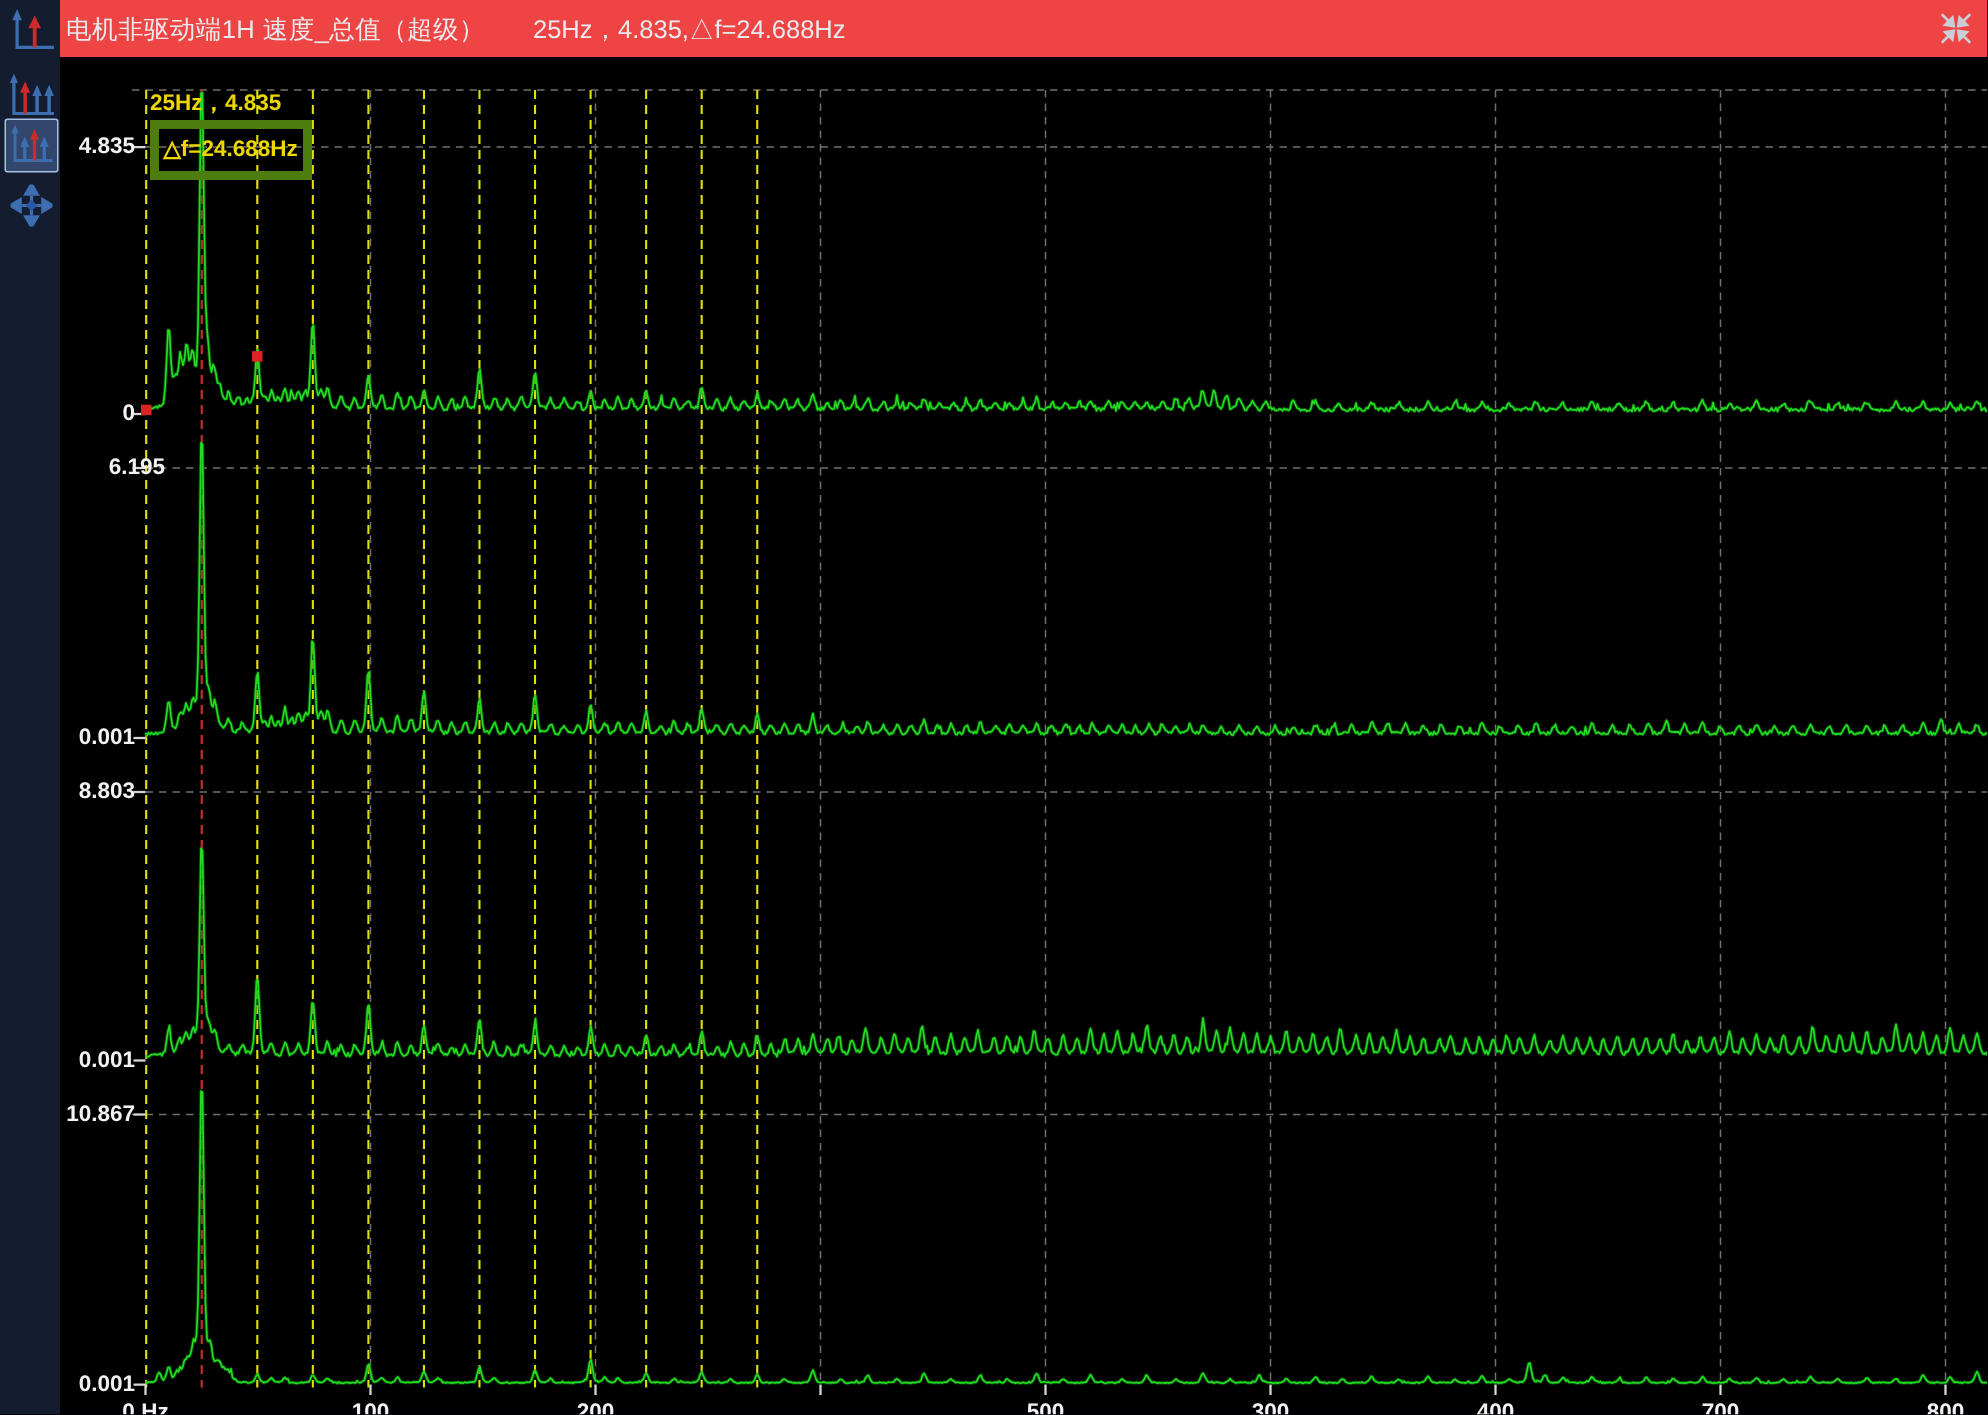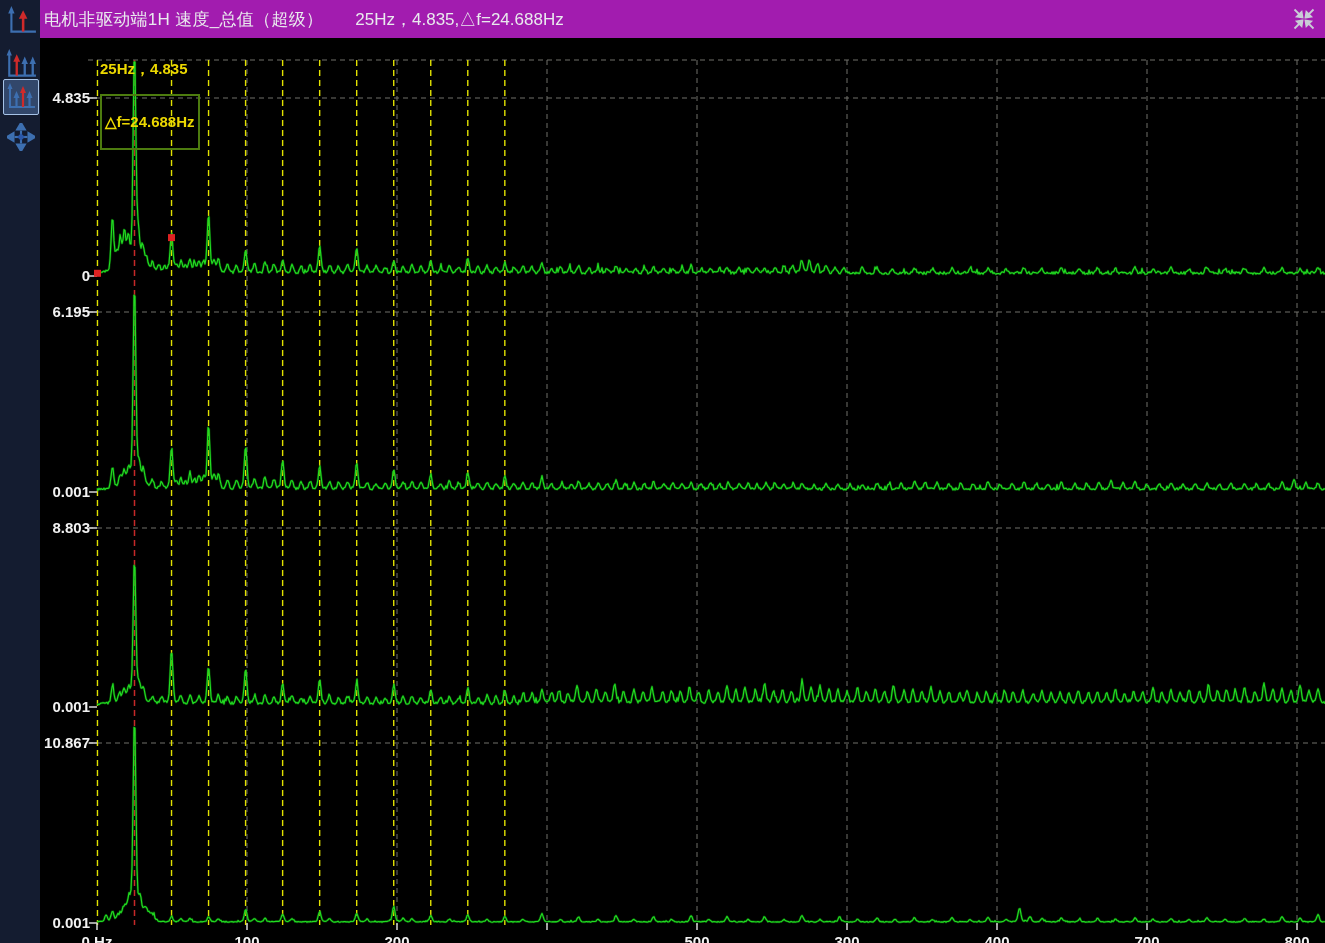--- a/index.html
+++ b/index.html
@@ -4,36 +4,36 @@
 <style>
   html,body{margin:0;padding:0;background:#05070c;}
   .app{position:relative;width:1325px;height:943px;background:#000;overflow:hidden;
        font-family:"Liberation Sans",sans-serif;-webkit-font-smoothing:antialiased;}
   
   .sidebar{position:absolute;left:0;top:0;width:40px;height:943px;background:#141c30;z-index:3;}
   .tool{position:absolute;left:3px;width:34px;height:34px;display:flex;align-items:center;justify-content:center;
         border:1px solid transparent;border-radius:2px;cursor:pointer;}
   .tool.selected{background:#32476b;border:1px solid #a6c2e6;}
   
-  .titlebar{position:absolute;left:40px;top:0;width:1285px;height:38px;background:#a21caf;z-index:2;
+  .titlebar{position:absolute;left:40px;top:0;width:1285px;height:38px;background:#ef4444;z-index:2;
             display:flex;align-items:center;color:#e9eaee;font-size:17px;}
   .titlebar .maintitle{margin-left:4px;letter-spacing:.3px;}
   .titlebar .readout{margin-left:32px;}
   .collapse-btn{position:absolute;right:8px;top:6px;width:26px;height:26px;cursor:pointer;
                 display:flex;align-items:center;justify-content:center;}
   
   .chart{position:absolute;left:40px;top:53px;width:1285px;height:897px;background:#000;z-index:1;}
   .chart svg{position:absolute;left:0;top:0;}
   .ylab{position:absolute;width:50px;text-align:right;color:#f2f2f2;font-size:15px;font-weight:bold;
         left:0;height:18px;line-height:18px;z-index:2;}
   .xlab{position:absolute;width:70px;text-align:center;color:#f2f2f2;font-size:15px;font-weight:bold;
         top:880px;height:17px;line-height:17px;z-index:2;}
   .anno{position:absolute;left:60px;top:6px;z-index:4;color:#ecd800;font-size:15px;font-weight:bold;
         line-height:20px;white-space:nowrap;cursor:move;}
-  .anno .l2{display:inline-block;border:2px solid #4d7c0f;padding:16px 3px;margin-top:15px;}
+  .anno .l2{display:inline-block;border:6px solid #4d7c0f;padding:4px 3px;margin-top:1px;}
   .bottomstrip{position:absolute;left:40px;top:935px;width:1285px;height:8px;background:#141c30;}
 </style>
 </head>
 <body>
 
 <div class="app">
 
   <div class="sidebar">
     <div class="tool" style="top:4px;">
       <svg width="32" height="32" viewBox="0 0 30 30">
@@ -158,21 +158,21 @@
         <polyline points="57,651.3 58,651.3 59,651.6 60,650.7 61,650.1 62,650.0 63,649.7 64,649.9 65,650.3 66,649.7 67,649.4 68,650.8 69,648.5 70,647.9 71,640.7 72,634.4 73,630.7 74,640.8 75,645.8 76,648.2 77,646.8 78,643.2 79,640.5 80,638.6 81,642.6 82,640.9 83,637.5 84,635.0 85,637.1 86,639.7 87,638.5 88,634.0 89,631.7 90,635.2 91,632.7 92,616.8 93,569.0 94,512.5 95,514.4 96,567.5 97,613.0 98,624.4 99,627.2 100,630.1 101,634.9 102,635.1 103,633.5 104,635.4 105,640.9 106,645.8 107,647.6 108,648.4 109,648.2 110,646.5 111,646.3 112,644.3 113,643.4 114,646.5 115,648.2 116,648.8 117,650.5 118,648.5 119,649.4 120,646.2 121,644.8 122,643.5 123,645.2 124,648.8 125,647.8 126,648.1 127,649.4 128,646.6 129,640.9 130,622.3 131,600.8 132,600.7 133,620.0 134,638.6 135,647.1 136,649.1 137,648.1 138,648.0 139,646.0 140,643.0 141,642.7 142,644.9 143,648.4 144,650.3 145,649.8 146,651.0 147,650.6 148,647.7 149,645.0 150,641.9 151,643.3 152,647.1 153,650.5 154,649.5 155,649.4 156,648.6 157,647.2 158,645.3 159,642.4 160,644.7 161,647.8 162,649.4 163,650.2 164,648.7 165,649.0 166,642.9 167,630.9 168,615.7 169,616.2 170,628.3 171,643.6 172,648.6 173,648.3 174,649.0 175,648.6 176,648.7 177,645.1 178,641.1 179,643.0 180,647.1 181,649.4 182,649.8 183,647.0 184,651.0 185,645.8 186,647.7 187,643.4 188,644.8 189,647.6 190,649.9 191,651.2 192,648.9 193,651.3 194,650.2 195,647.5 196,643.5 197,644.4 198,646.4 199,647.6 200,649.5 201,649.9 202,648.8 203,643.8 204,634.0 205,619.0 206,617.3 207,630.9 208,642.9 209,648.8 210,650.2 211,648.0 212,649.0 213,646.8 214,644.4 215,640.8 216,646.0 217,648.6 218,651.2 219,650.0 220,650.3 221,649.9 222,650.9 223,649.0 224,643.3 225,641.7 226,644.4 227,648.0 228,649.9 229,650.9 230,650.7 231,650.1 232,648.9 233,645.1 234,643.9 235,645.6 236,649.0 237,648.7 238,650.8 239,649.4 240,648.5 241,640.5 242,632.6 243,631.3 244,639.9 245,645.7 246,648.6 247,648.7 248,649.3 249,645.1 250,647.0 251,643.7 252,642.9 253,644.2 254,647.9 255,648.8 256,650.1 257,649.5 258,650.4 259,649.1 260,646.4 261,645.6 262,645.9 263,649.0 264,646.3 265,649.4 266,650.8 267,649.9 268,648.7 269,645.5 270,643.2 271,645.3 272,648.1 273,649.6 274,648.9 275,649.6 276,649.4 277,646.5 278,638.8 279,628.9 280,627.3 281,635.7 282,646.1 283,647.6 284,649.8 285,651.0 286,649.8 287,647.8 288,645.7 289,641.2 290,643.0 291,647.6 292,649.7 293,650.6 294,650.4 295,651.2 296,650.2 297,648.5 298,644.6 299,645.5 300,646.8 301,650.4 302,649.8 303,650.9 304,649.5 305,650.0 306,645.6 307,643.6 308,644.6 309,643.5 310,648.4 311,647.3 312,649.3 313,648.5 314,647.2 315,641.7 316,632.6 317,626.1 318,636.9 319,644.9 320,648.9 321,649.4 322,649.5 323,650.9 324,649.8 325,648.7 326,646.2 327,644.1 328,645.2 329,647.4 330,650.9 331,650.2 332,650.5 333,651.2 334,648.9 335,646.9 336,644.1 337,645.9 338,648.9 339,649.8 340,651.0 341,648.0 342,650.4 343,649.6 344,646.6 345,645.3 346,646.5 347,647.3 348,650.4 349,650.4 350,650.2 351,648.3 352,643.3 353,635.3 354,631.3 355,638.0 356,644.7 357,648.8 358,648.7 359,650.9 360,649.7 361,648.9 362,644.9 363,643.0 364,645.2 365,648.0 366,650.7 367,651.1 368,651.0 369,650.5 370,647.6 371,644.2 372,643.7 373,644.6 374,648.4 375,649.0 376,650.0 377,651.1 378,649.4 379,647.6 380,645.1 381,645.1 382,646.5 383,649.1 384,649.5 385,650.5 386,648.5 387,649.4 388,648.8 389,645.0 390,638.7 391,637.3 392,640.7 393,647.3 394,650.5 395,650.4 396,649.2 397,650.5 398,649.0 399,646.8 400,645.3 401,644.4 402,646.2 403,650.2 404,650.5 405,649.9 406,647.5 407,649.3 408,646.7 409,643.2 410,644.5 411,647.7 412,648.6 413,651.3 414,650.2 415,650.0 416,648.6 417,647.6 418,645.7 419,645.8 420,642.9 421,648.8 422,649.5 423,650.2 424,649.7 425,649.5 426,644.0 427,637.6 428,634.6 429,638.9 430,647.2 431,648.8 432,650.6 433,649.9 434,649.2 435,650.1 436,649.4 437,646.9 438,645.0 439,645.1 440,648.1 441,650.6 442,649.2 443,651.5 444,649.1 445,648.5 446,645.2 447,641.3 448,643.7 449,646.8 450,648.9 451,650.9 452,651.4 453,649.7 454,649.3 455,644.2 456,642.6 457,645.3 458,647.3 459,650.8 460,651.1 461,649.9 462,649.8 463,646.5 464,637.7 465,638.1 466,641.1 467,646.9 468,649.6 469,650.0 470,651.0 471,649.5 472,649.1 473,644.5 474,642.7 475,645.9 476,649.2 477,649.5 478,651.4 479,647.1 480,648.9 481,647.6 482,643.8 483,640.0 484,639.9 485,646.4 486,648.6 487,648.2 488,648.1 489,647.7 490,645.6 491,643.4 492,639.4 493,641.5 494,646.8 495,649.5 496,644.8 497,649.9 498,648.7 499,647.6 500,645.7 501,639.4 502,636.3 503,639.9 504,645.0 505,647.4 506,648.4 507,648.9 508,648.1 509,647.4 510,643.6 511,640.6 512,639.7 513,641.7 514,647.9 515,648.6 516,647.2 517,645.6 518,639.1 519,638.4 520,638.3 521,646.5 522,648.5 523,648.2 524,649.9 525,649.5 526,646.7 527,641.4 528,640.7 529,642.3 530,645.7 531,648.1 532,647.0 533,648.6 534,647.6 535,643.0 536,636.6 537,632.5 538,635.9 539,643.5 540,646.6 541,648.2 542,648.9 543,648.9 544,648.3 545,646.3 546,644.7 547,638.7 548,639.9 549,643.2 550,646.8 551,649.0 552,649.2 553,649.0 554,646.3 555,640.7 556,636.5 557,637.2 558,643.0 559,646.3 560,647.0 561,648.6 562,648.3 563,646.2 564,642.8 565,639.3 566,639.9 567,642.8 568,647.6 569,647.8 570,648.4 571,647.4 572,646.3 573,639.6 574,633.0 575,631.2 576,638.1 577,645.5 578,644.1 579,649.8 580,647.5 581,648.2 582,643.3 583,638.7 584,638.8 585,643.5 586,646.2 587,649.3 588,649.2 589,648.4 590,649.9 591,649.2 592,643.8 593,639.7 594,636.0 595,640.6 596,645.8 597,647.3 598,649.9 599,647.4 600,648.2 601,646.5 602,641.3 603,639.0 604,640.2 605,644.8 606,647.1 607,648.1 608,647.1 609,647.0 610,644.3 611,637.1 612,633.6 613,639.3 614,644.3 615,648.4 616,648.5 617,648.4 618,647.8 619,647.9 620,646.9 621,644.6 622,639.5 623,638.9 624,641.7 625,647.4 626,649.3 627,649.2 628,647.5 629,647.6 630,642.3 631,637.9 632,639.3 633,641.1 634,646.7 635,647.6 636,648.8 637,644.6 638,648.1 639,643.1 640,638.2 641,639.5 642,643.2 643,647.9 644,649.3 645,649.2 646,647.4 647,646.6 648,641.4 649,634.4 650,634.8 651,642.2 652,646.2 653,647.4 654,648.1 655,647.9 656,646.8 657,642.2 658,640.1 659,639.7 660,641.9 661,647.9 662,649.1 663,649.6 664,650.3 665,649.9 666,647.2 667,645.2 668,638.6 669,636.9 670,641.5 671,646.5 672,648.2 673,649.6 674,647.9 675,647.6 676,645.9 677,641.6 678,639.4 679,641.0 680,645.8 681,649.1 682,648.0 683,649.2 684,647.3 685,643.4 686,636.4 687,632.7 688,636.7 689,644.2 690,646.5 691,646.7 692,649.4 693,648.7 694,645.0 695,639.0 696,636.1 697,640.4 698,646.5 699,648.1 700,647.8 701,648.6 702,646.2 703,644.0 704,637.2 705,634.2 706,638.9 707,643.8 708,647.3 709,649.4 710,647.7 711,648.6 712,648.5 713,645.9 714,643.8 715,636.1 716,638.3 717,642.9 718,647.3 719,647.9 720,645.7 721,648.6 722,642.8 723,639.7 724,632.4 725,630.7 726,638.4 727,645.3 728,646.5 729,647.5 730,649.1 731,646.6 732,642.5 733,639.2 734,637.8 735,643.3 736,643.7 737,648.2 738,649.6 739,648.2 740,646.0 741,643.2 742,637.3 743,637.2 744,642.1 745,647.3 746,649.3 747,649.6 748,647.7 749,646.1 750,642.6 751,638.6 752,639.4 753,642.0 754,648.3 755,649.3 756,647.8 757,645.2 758,646.7 759,648.0 760,642.7 761,634.7 762,625.8 763,632.8 764,641.7 765,646.0 766,647.6 767,647.2 768,647.0 769,643.1 770,638.4 771,634.0 772,637.4 773,643.3 774,647.9 775,648.5 776,647.5 777,642.8 778,643.4 779,636.6 780,631.8 781,637.6 782,642.6 783,646.8 784,647.6 785,648.6 786,647.2 787,644.3 788,639.5 789,635.8 790,638.7 791,645.7 792,648.9 793,648.3 794,647.4 795,648.4 796,644.8 797,639.2 798,635.8 799,640.6 800,645.8 801,648.5 802,647.7 803,648.6 804,647.2 805,644.6 806,642.2 807,637.5 808,641.4 809,643.4 810,649.0 811,648.0 812,648.0 813,649.0 814,647.2 815,645.4 816,641.4 817,635.1 818,634.8 819,641.9 820,647.5 821,648.5 822,648.5 823,648.1 824,647.0 825,642.3 826,638.6 827,640.1 828,642.5 829,646.8 830,647.9 831,648.3 832,647.3 833,646.5 834,641.1 835,636.3 836,637.1 837,643.7 838,647.8 839,649.5 840,648.0 841,647.6 842,645.8 843,641.8 844,639.4 845,638.5 846,643.6 847,645.8 848,649.3 849,649.7 850,648.1 851,647.1 852,639.1 853,633.1 854,633.7 855,639.8 856,645.5 857,647.0 858,649.7 859,649.2 860,647.9 861,647.4 862,644.4 863,641.1 864,636.7 865,639.8 866,645.9 867,647.0 868,649.5 869,649.2 870,648.9 871,644.5 872,638.8 873,636.0 874,640.3 875,644.3 876,648.7 877,648.2 878,648.7 879,648.0 880,645.4 881,639.9 882,638.5 883,641.1 884,646.0 885,645.6 886,648.6 887,649.2 888,647.1 889,643.7 890,637.9 891,633.4 892,638.8 893,644.5 894,648.1 895,648.4 896,648.7 897,646.8 898,646.6 899,641.7 900,637.7 901,641.5 902,645.1 903,649.7 904,650.0 905,648.7 906,647.7 907,646.4 908,640.7 909,639.4 910,640.6 911,647.0 912,649.0 913,648.7 914,648.8 915,649.0 916,648.1 917,647.8 918,644.8 919,640.7 920,639.5 921,644.1 922,645.1 923,648.1 924,646.8 925,644.1 926,639.8 927,637.6 928,639.8 929,643.8 930,648.8 931,649.7 932,648.9 933,649.9 934,649.4 935,648.2 936,644.8 937,639.2 938,642.0 939,644.5 940,647.7 941,648.9 942,649.4 943,648.6 944,648.4 945,642.7 946,638.3 947,640.2 948,643.1 949,646.9 950,649.3 951,647.4 952,649.9 953,647.5 954,643.6 955,640.3 956,640.4 957,643.8 958,648.2 959,647.7 960,647.5 961,649.3 962,647.3 963,643.5 964,637.2 965,638.9 966,641.0 967,646.3 968,648.8 969,649.3 970,647.9 971,647.2 972,640.4 973,639.1 974,640.5 975,644.4 976,646.9 977,649.3 978,648.8 979,648.9 980,647.6 981,644.7 982,639.7 983,636.7 984,642.7 985,645.9 986,649.0 987,648.2 988,650.3 989,649.3 990,647.6 991,645.8 992,643.0 993,641.0 994,641.2 995,645.6 996,646.7 997,648.1 998,648.8 999,647.2 1000,645.6 1001,640.4 1002,637.3 1003,641.4 1004,645.9 1005,647.7 1006,649.3 1007,649.4 1008,647.4 1009,647.6 1010,642.6 1011,639.1 1012,641.5 1013,645.7 1014,646.8 1015,649.6 1016,649.3 1017,647.3 1018,645.2 1019,642.9 1020,638.6 1021,641.3 1022,645.6 1023,647.3 1024,647.7 1025,649.6 1026,649.9 1027,646.4 1028,641.2 1029,639.7 1030,642.8 1031,646.9 1032,647.9 1033,649.8 1034,650.0 1035,647.3 1036,645.4 1037,640.8 1038,638.3 1039,638.9 1040,643.8 1041,648.3 1042,650.1 1043,650.3 1044,647.9 1045,648.3 1046,646.7 1047,643.9 1048,640.1 1049,639.5 1050,644.9 1051,647.0 1052,650.2 1053,649.2 1054,648.4 1055,646.5 1056,642.7 1057,639.5 1058,639.4 1059,643.9 1060,648.3 1061,649.1 1062,649.0 1063,647.3 1064,646.8 1065,645.0 1066,640.6 1067,639.7 1068,643.5 1069,646.9 1070,647.6 1071,649.5 1072,647.5 1073,647.9 1074,641.2 1075,636.8 1076,636.8 1077,644.2 1078,646.2 1079,647.0 1080,648.8 1081,648.8 1082,648.3 1083,644.8 1084,641.0 1085,641.1 1086,644.8 1087,647.5 1088,648.9 1089,646.5 1090,648.6 1091,646.4 1092,644.9 1093,638.8 1094,638.6 1095,643.0 1096,646.4 1097,647.6 1098,648.3 1099,647.3 1100,646.8 1101,643.9 1102,640.2 1103,638.7 1104,642.3 1105,646.6 1106,649.4 1107,649.9 1108,648.2 1109,648.5 1110,646.6 1111,644.7 1112,638.4 1113,634.5 1114,638.0 1115,645.8 1116,648.4 1117,648.3 1118,647.9 1119,649.3 1120,645.7 1121,640.1 1122,639.2 1123,642.5 1124,645.7 1125,647.2 1126,648.5 1127,650.0 1128,648.0 1129,646.5 1130,639.2 1131,636.4 1132,640.5 1133,645.5 1134,647.0 1135,648.0 1136,648.2 1137,648.7 1138,645.3 1139,642.1 1140,639.1 1141,641.8 1142,644.2 1143,647.4 1144,645.7 1145,648.5 1146,648.4 1147,645.3 1148,639.3 1149,637.3 1150,638.5 1151,645.5 1152,648.5 1153,648.9 1154,650.0 1155,649.4 1156,648.1 1157,646.4 1158,643.0 1159,638.9 1160,638.4 1161,644.5 1162,645.4 1163,649.0 1164,649.1 1165,647.8 1166,645.1 1167,640.0 1168,631.7 1169,632.9 1170,641.0 1171,644.9 1172,647.3 1173,648.0 1174,647.4 1175,647.5 1176,643.7 1177,637.7 1178,638.4 1179,641.5 1180,646.4 1181,647.7 1182,647.6 1183,648.4 1184,648.2 1185,640.9 1186,637.2 1187,637.8 1188,641.0 1189,646.5 1190,647.9 1191,647.6 1192,647.0 1193,646.7 1194,642.2 1195,635.6 1196,639.2 1197,644.0 1198,647.8 1199,648.5 1200,647.9 1201,649.4 1202,646.2 1203,641.5 1204,635.4 1205,635.1 1206,642.0 1207,644.1 1208,649.2 1209,647.7 1210,649.2 1211,649.2 1212,648.5 1213,646.0 1214,639.7 1215,639.0 1216,641.3 1217,643.9 1218,648.0 1219,647.1 1220,647.5 1221,647.0 1222,643.9 1223,634.4 1224,629.9 1225,635.7 1226,641.6 1227,647.4 1228,647.7 1229,647.6 1230,646.5 1231,643.2 1232,638.8 1233,636.2 1234,638.7 1235,646.4 1236,646.9 1237,649.1 1238,647.6 1239,646.8 1240,644.8 1241,639.0 1242,635.1 1243,639.4 1244,645.2 1245,649.5 1246,649.9 1247,648.7 1248,647.6 1249,643.7 1250,640.7 1251,637.3 1252,639.8 1253,645.9 1254,649.0 1255,648.4 1256,649.1 1257,646.9 1258,642.9 1259,636.0 1260,632.3 1261,635.6 1262,643.5 1263,647.8 1264,647.2 1265,648.0 1266,648.0 1267,644.1 1268,640.5 1269,637.1 1270,641.0 1271,644.7 1272,647.4 1273,649.1 1274,647.7 1275,647.4 1276,644.2 1277,639.0 1278,635.8 1279,639.0 1280,644.4 1281,647.6 1282,649.5 1283,649.7 1284,648.7 1285,650.7 " fill="none" stroke="#22dd22" stroke-width="1.15" stroke-linejoin="round"></polyline>
         <polyline points="57,868.9 58,868.7 59,868.4 60,868.4 61,868.3 62,868.4 63,868.0 64,866.9 65,863.5 66,862.0 67,863.1 68,865.9 69,867.0 70,865.4 71,862.3 72,858.7 73,858.5 74,862.3 75,865.2 76,864.4 77,862.3 78,860.3 79,861.6 80,858.2 81,859.7 82,857.7 83,853.6 84,853.1 85,851.1 86,851.5 87,849.6 88,845.3 89,839.6 90,841.4 91,836.9 92,814.1 93,751.1 94,674.4 95,675.1 96,748.7 97,815.5 98,839.7 99,841.3 100,840.5 101,844.3 102,852.0 103,854.5 104,854.1 105,853.6 106,854.1 107,855.4 108,858.4 109,858.2 110,859.7 111,860.0 112,859.8 113,862.0 114,859.6 115,865.2 116,866.4 117,866.3 118,867.9 119,868.5 120,868.4 121,868.7 122,868.3 123,868.3 124,868.3 125,868.9 126,869.0 127,868.6 128,868.4 129,867.9 130,866.0 131,863.9 132,863.1 133,866.0 134,867.7 135,868.2 136,868.9 137,868.3 138,868.2 139,867.3 140,866.4 141,865.5 142,866.6 143,867.9 144,868.1 145,868.2 146,868.5 147,868.0 148,867.7 149,866.0 150,865.3 151,866.5 152,866.2 153,868.9 154,868.8 155,868.5 156,869.0 157,869.1 158,869.2 159,869.0 160,869.0 161,868.4 162,869.0 163,868.6 164,868.5 165,868.3 166,868.2 167,866.2 168,864.0 169,864.1 170,865.7 171,867.4 172,868.5 173,868.2 174,868.7 175,868.5 176,867.9 177,866.7 178,866.0 179,866.2 180,867.5 181,867.4 182,868.8 183,868.6 184,868.4 185,869.2 186,868.3 187,869.1 188,869.0 189,869.2 190,868.7 191,868.8 192,868.5 193,869.1 194,868.9 195,868.7 196,868.7 197,869.0 198,867.5 199,868.5 200,868.8 201,868.3 202,867.7 203,866.9 204,862.7 205,857.6 206,856.6 207,861.1 208,866.1 209,867.9 210,868.3 211,867.9 212,867.4 213,866.6 214,865.8 215,865.8 216,866.9 217,867.9 218,868.4 219,868.5 220,868.7 221,868.9 222,868.2 223,867.9 224,866.2 225,865.0 226,865.9 227,868.1 228,868.3 229,868.4 230,868.8 231,868.7 232,868.3 233,868.8 234,868.6 235,868.5 236,868.3 237,868.4 238,868.3 239,868.4 240,867.4 241,864.9 242,862.0 243,861.8 244,864.1 245,866.7 246,868.3 247,868.5 248,868.6 249,867.9 250,867.3 251,866.5 252,865.6 253,866.6 254,866.8 255,868.7 256,868.4 257,869.1 258,868.5 259,868.8 260,868.9 261,868.8 262,869.1 263,868.6 264,868.8 265,868.5 266,868.5 267,869.2 268,868.6 269,869.1 270,868.4 271,868.8 272,868.7 273,868.4 274,868.5 275,868.2 276,868.5 277,867.3 278,863.4 279,859.8 280,858.4 281,862.6 282,866.2 283,867.7 284,868.3 285,868.4 286,868.3 287,867.6 288,866.8 289,865.7 290,865.8 291,867.1 292,868.1 293,868.7 294,869.1 295,869.1 296,868.9 297,868.7 298,868.3 299,869.1 300,869.2 301,868.8 302,868.7 303,868.9 304,868.6 305,868.6 306,868.9 307,868.8 308,868.9 309,869.1 310,868.7 311,868.4 312,868.5 313,868.5 314,867.5 315,865.0 316,861.2 317,860.9 318,863.5 319,866.3 320,867.8 321,868.5 322,868.4 323,868.6 324,868.2 325,867.7 326,867.0 327,865.7 328,866.5 329,868.2 330,868.7 331,869.0 332,868.8 333,868.7 334,868.8 335,868.0 336,868.8 337,868.8 338,868.8 339,868.6 340,869.0 341,868.5 342,869.2 343,868.5 344,868.6 345,868.5 346,868.4 347,868.5 348,868.0 349,867.8 350,866.6 351,866.7 352,861.5 353,855.4 354,853.4 355,858.8 356,865.0 357,867.5 358,867.5 359,868.4 360,867.9 361,867.5 362,866.3 363,864.9 364,865.9 365,867.4 366,868.0 367,868.4 368,868.8 369,868.5 370,868.0 371,866.2 372,865.6 373,866.8 374,867.6 375,868.4 376,868.9 377,869.0 378,868.8 379,869.0 380,868.5 381,868.8 382,869.0 383,868.5 384,868.4 385,868.7 386,867.8 387,868.4 388,867.2 389,866.2 390,863.5 391,862.7 392,864.5 393,867.0 394,868.5 395,868.7 396,868.3 397,868.9 398,868.4 399,868.4 400,869.0 401,868.7 402,868.7 403,868.8 404,868.8 405,869.1 406,869.0 407,868.3 408,867.1 409,866.6 410,866.0 411,867.3 412,868.5 413,868.4 414,867.6 415,868.4 416,868.5 417,868.8 418,868.5 419,868.5 420,868.9 421,868.7 422,868.4 423,868.6 424,868.1 425,867.6 426,866.0 427,862.7 428,861.9 429,864.2 430,866.8 431,867.8 432,868.8 433,868.9 434,868.8 435,868.5 436,868.6 437,869.0 438,868.6 439,868.0 440,869.0 441,868.8 442,869.1 443,868.4 444,868.3 445,868.1 446,866.9 447,866.2 448,866.9 449,868.3 450,868.4 451,869.0 452,869.2 453,869.1 454,868.6 455,868.8 456,868.9 457,868.7 458,868.6 459,869.1 460,868.5 461,868.9 462,868.3 463,867.0 464,864.3 465,863.5 466,865.0 467,867.6 468,868.7 469,868.9 470,868.8 471,868.5 472,868.6 473,869.2 474,868.6 475,868.7 476,868.7 477,868.9 478,868.5 479,868.9 480,868.5 481,867.7 482,866.6 483,866.4 484,867.1 485,867.9 486,868.2 487,868.4 488,868.6 489,869.0 490,868.8 491,869.0 492,868.9 493,868.9 494,869.1 495,868.6 496,868.5 497,868.5 498,868.4 499,867.5 500,865.5 501,862.5 502,860.4 503,863.1 504,866.2 505,868.1 506,868.5 507,868.8 508,868.6 509,868.3 510,868.6 511,868.8 512,869.0 513,868.6 514,869.0 515,868.6 516,868.9 517,868.6 518,868.4 519,867.7 520,866.5 521,866.8 522,867.3 523,868.7 524,868.9 525,869.2 526,868.9 527,868.7 528,868.5 529,868.8 530,868.8 531,867.4 532,868.9 533,869.0 534,868.5 535,868.1 536,868.1 537,865.7 538,864.4 539,863.9 540,866.3 541,868.0 542,868.8 543,869.0 544,868.9 545,869.0 546,868.6 547,868.6 548,869.0 549,868.5 550,869.1 551,869.1 552,868.4 553,868.5 554,868.5 555,868.4 556,868.2 557,866.7 558,866.2 559,867.0 560,867.8 561,869.0 562,868.9 563,868.7 564,868.7 565,868.9 566,868.8 567,869.2 568,868.6 569,868.8 570,868.7 571,868.5 572,868.3 573,868.2 574,867.1 575,863.7 576,862.6 577,864.2 578,866.3 579,868.3 580,868.6 581,868.5 582,868.7 583,869.0 584,868.5 585,868.7 586,869.0 587,868.5 588,869.0 589,868.5 590,868.4 591,868.5 592,867.7 593,866.8 594,866.3 595,867.3 596,867.8 597,868.8 598,868.5 599,868.5 600,868.9 601,868.7 602,869.0 603,868.9 604,868.5 605,868.9 606,868.9 607,869.1 608,869.0 609,868.3 610,868.7 611,868.1 612,865.9 613,864.3 614,863.8 615,866.4 616,867.7 617,868.3 618,868.9 619,868.5 620,868.6 621,869.0 622,868.8 623,868.6 624,868.4 625,868.9 626,867.8 627,868.4 628,869.0 629,868.8 630,867.7 631,866.2 632,866.7 633,867.5 634,868.1 635,868.7 636,868.7 637,869.1 638,868.8 639,868.7 640,869.2 641,869.0 642,868.6 643,868.9 644,869.1 645,868.9 646,868.2 647,868.9 648,868.2 649,866.8 650,864.1 651,862.8 652,863.7 653,866.9 654,868.5 655,868.5 656,868.2 657,868.3 658,868.7 659,868.3 660,868.9 661,868.9 662,868.4 663,868.6 664,868.4 665,868.4 666,868.8 667,867.7 668,866.7 669,866.5 670,867.2 671,867.9 672,868.8 673,868.8 674,868.6 675,868.8 676,868.9 677,869.2 678,868.5 679,869.0 680,869.1 681,868.4 682,869.0 683,868.4 684,868.5 685,866.9 686,865.2 687,863.4 688,865.0 689,866.8 690,868.3 691,868.4 692,868.6 693,868.5 694,868.0 695,868.4 696,869.0 697,869.2 698,869.0 699,868.5 700,868.8 701,868.5 702,868.6 703,869.1 704,869.0 705,868.2 706,868.5 707,867.1 708,866.2 709,867.0 710,867.9 711,868.4 712,868.8 713,868.5 714,868.7 715,868.8 716,869.0 717,868.8 718,868.6 719,869.1 720,868.8 721,868.6 722,867.7 723,866.2 724,863.7 725,864.3 726,866.2 727,867.5 728,868.8 729,868.3 730,868.5 731,868.9 732,869.1 733,868.8 734,869.0 735,869.0 736,868.9 737,869.1 738,868.7 739,869.2 740,868.7 741,868.8 742,868.1 743,867.3 744,866.3 745,867.2 746,867.9 747,868.2 748,868.5 749,868.9 750,869.1 751,868.5 752,868.8 753,869.2 754,868.7 755,869.1 756,869.0 757,868.8 758,868.7 759,868.3 760,866.3 761,863.7 762,862.5 763,864.3 764,866.1 765,867.8 766,868.4 767,868.5 768,868.0 769,869.1 770,868.7 771,868.4 772,868.5 773,868.7 774,869.2 775,869.0 776,869.1 777,868.5 778,868.0 779,867.4 780,866.1 781,867.3 782,867.9 783,868.6 784,869.0 785,868.8 786,868.6 787,868.4 788,868.7 789,868.5 790,868.4 791,868.8 792,869.0 793,868.8 794,869.1 795,867.9 796,868.3 797,868.1 798,866.3 799,863.9 800,863.8 801,866.4 802,867.7 803,867.7 804,868.3 805,868.6 806,868.8 807,868.6 808,868.9 809,869.2 810,868.9 811,868.8 812,869.1 813,868.7 814,868.6 815,868.3 816,867.7 817,866.2 818,866.3 819,867.3 820,868.3 821,868.9 822,868.6 823,868.5 824,869.1 825,869.1 826,868.8 827,868.5 828,869.2 829,869.1 830,868.6 831,868.8 832,868.8 833,869.1 834,868.2 835,867.3 836,866.1 837,865.0 838,865.5 839,867.4 840,868.6 841,868.4 842,869.0 843,868.4 844,869.2 845,869.1 846,868.5 847,868.7 848,868.8 849,869.1 850,868.7 851,869.1 852,868.9 853,868.0 854,866.7 855,866.4 856,866.7 857,868.3 858,868.7 859,869.2 860,869.0 861,869.2 862,868.7 863,868.9 864,868.5 865,869.0 866,868.6 867,868.9 868,868.4 869,869.0 870,869.0 871,868.2 872,867.7 873,866.5 874,864.6 875,865.0 876,867.0 877,867.9 878,868.2 879,868.9 880,868.8 881,868.6 882,868.7 883,868.9 884,869.1 885,868.9 886,869.0 887,868.6 888,868.4 889,869.0 890,868.3 891,867.4 892,866.6 893,867.0 894,867.3 895,868.8 896,867.8 897,868.7 898,868.8 899,868.5 900,869.0 901,869.1 902,868.9 903,869.2 904,868.5 905,868.5 906,869.2 907,868.5 908,868.5 909,868.1 910,867.4 911,865.6 912,864.5 913,865.6 914,867.4 915,868.4 916,868.5 917,868.8 918,869.1 919,868.8 920,868.4 921,868.7 922,868.5 923,868.6 924,868.8 925,868.6 926,868.8 927,868.8 928,868.4 929,867.1 930,866.5 931,867.3 932,868.0 933,868.4 934,868.9 935,868.7 936,868.8 937,869.1 938,868.5 939,867.7 940,868.9 941,868.9 942,869.0 943,868.8 944,868.5 945,868.4 946,867.2 947,865.4 948,864.3 949,865.3 950,867.2 951,868.7 952,868.3 953,868.6 954,868.7 955,867.8 956,868.7 957,868.8 958,868.5 959,869.2 960,868.7 961,869.0 962,868.6 963,868.5 964,867.9 965,867.1 966,866.4 967,866.7 968,867.6 969,868.0 970,868.3 971,868.6 972,868.9 973,868.2 974,868.3 975,868.4 976,867.5 977,865.6 978,860.7 979,856.1 980,855.7 981,861.2 982,865.8 983,867.8 984,868.2 985,867.3 986,867.8 987,868.3 988,866.6 989,864.6 990,863.7 991,864.5 992,867.2 993,868.3 994,868.8 995,868.9 996,868.8 997,868.8 998,868.5 999,868.6 1000,867.6 1001,866.4 1002,865.3 1003,865.9 1004,867.8 1005,867.0 1006,868.6 1007,868.5 1008,868.5 1009,868.6 1010,868.5 1011,869.0 1012,869.1 1013,868.6 1014,868.5 1015,869.1 1016,868.8 1017,868.5 1018,867.6 1019,868.1 1020,866.4 1021,864.9 1022,865.3 1023,867.0 1024,867.6 1025,867.7 1026,868.6 1027,867.9 1028,869.1 1029,868.5 1030,869.2 1031,868.6 1032,868.8 1033,868.5 1034,868.8 1035,869.1 1036,868.4 1037,868.2 1038,867.6 1039,866.5 1040,865.1 1041,867.5 1042,868.7 1043,868.6 1044,868.6 1045,869.1 1046,869.1 1047,869.0 1048,869.0 1049,868.6 1050,869.0 1051,869.0 1052,868.9 1053,868.8 1054,868.6 1055,868.1 1056,867.4 1057,865.3 1058,865.3 1059,866.9 1060,868.1 1061,868.8 1062,868.6 1063,868.7 1064,869.1 1065,869.0 1066,868.7 1067,868.7 1068,868.5 1069,868.6 1070,868.9 1071,869.1 1072,867.7 1073,868.6 1074,867.6 1075,866.0 1076,866.2 1077,867.5 1078,867.8 1079,868.7 1080,868.9 1081,868.9 1082,868.9 1083,869.1 1084,869.1 1085,868.7 1086,868.5 1087,868.4 1088,868.5 1089,868.7 1090,869.0 1091,868.8 1092,868.4 1093,867.8 1094,866.1 1095,864.7 1096,865.6 1097,867.1 1098,868.5 1099,868.6 1100,868.4 1101,869.0 1102,869.1 1103,868.8 1104,869.0 1105,868.9 1106,868.4 1107,869.0 1108,868.7 1109,868.8 1110,868.2 1111,868.2 1112,866.6 1113,865.9 1114,867.1 1115,867.8 1116,868.2 1117,868.7 1118,868.4 1119,869.1 1120,869.2 1121,869.0 1122,868.5 1123,868.9 1124,868.8 1125,868.7 1126,868.9 1127,868.9 1128,868.1 1129,867.5 1130,866.4 1131,865.7 1132,866.2 1133,867.4 1134,868.9 1135,868.4 1136,868.9 1137,869.1 1138,869.1 1139,867.7 1140,869.0 1141,869.2 1142,868.9 1143,868.9 1144,868.9 1145,868.6 1146,868.5 1147,867.7 1148,867.0 1149,866.4 1150,867.0 1151,868.2 1152,868.7 1153,869.0 1154,869.0 1155,868.6 1156,868.7 1157,868.8 1158,867.5 1159,868.6 1160,868.6 1161,868.8 1162,868.3 1163,868.4 1164,868.5 1165,867.1 1166,865.6 1167,864.6 1168,865.9 1169,867.1 1170,868.0 1171,868.5 1172,868.8 1173,868.9 1174,868.7 1175,868.4 1176,868.4 1177,868.7 1178,868.7 1179,868.6 1180,869.0 1181,868.6 1182,868.5 1183,867.9 1184,866.9 1185,866.2 1186,866.7 1187,867.9 1188,868.5 1189,868.7 1190,868.6 1191,869.1 1192,868.7 1193,869.2 1194,868.6 1195,869.1 1196,869.2 1197,868.8 1198,869.1 1199,868.4 1200,868.9 1201,868.3 1202,867.9 1203,867.3 1204,865.8 1205,865.7 1206,866.7 1207,868.1 1208,868.6 1209,869.1 1210,868.6 1211,868.8 1212,868.8 1213,868.4 1214,868.9 1215,868.5 1216,868.5 1217,868.8 1218,868.7 1219,868.9 1220,868.7 1221,868.5 1222,867.6 1223,866.5 1224,866.3 1225,866.4 1226,868.3 1227,868.8 1228,868.7 1229,869.1 1230,868.8 1231,868.9 1232,868.7 1233,868.8 1234,869.1 1235,868.7 1236,868.7 1237,868.5 1238,868.3 1239,868.2 1240,867.4 1241,864.8 1242,863.7 1243,864.8 1244,866.7 1245,867.9 1246,868.4 1247,868.9 1248,868.5 1249,869.1 1250,868.8 1251,868.4 1252,868.5 1253,868.8 1254,869.0 1255,869.0 1256,868.7 1257,868.8 1258,868.0 1259,866.0 1260,865.0 1261,865.9 1262,867.6 1263,868.6 1264,868.3 1265,868.4 1266,868.8 1267,868.6 1268,869.2 1269,868.6 1270,868.5 1271,868.5 1272,868.9 1273,868.6 1274,868.3 1275,867.8 1276,866.0 1277,863.5 1278,861.4 1279,863.1 1280,866.7 1281,868.4 1282,868.8 1283,868.8 1284,868.7 1285,868.8 " fill="none" stroke="#0b7d0b" stroke-width="2.4" opacity="0.55" stroke-linejoin="round"></polyline>
         <polyline points="57,868.9 58,868.7 59,868.4 60,868.4 61,868.3 62,868.4 63,868.0 64,866.9 65,863.5 66,862.0 67,863.1 68,865.9 69,867.0 70,865.4 71,862.3 72,858.7 73,858.5 74,862.3 75,865.2 76,864.4 77,862.3 78,860.3 79,861.6 80,858.2 81,859.7 82,857.7 83,853.6 84,853.1 85,851.1 86,851.5 87,849.6 88,845.3 89,839.6 90,841.4 91,836.9 92,814.1 93,751.1 94,674.4 95,675.1 96,748.7 97,815.5 98,839.7 99,841.3 100,840.5 101,844.3 102,852.0 103,854.5 104,854.1 105,853.6 106,854.1 107,855.4 108,858.4 109,858.2 110,859.7 111,860.0 112,859.8 113,862.0 114,859.6 115,865.2 116,866.4 117,866.3 118,867.9 119,868.5 120,868.4 121,868.7 122,868.3 123,868.3 124,868.3 125,868.9 126,869.0 127,868.6 128,868.4 129,867.9 130,866.0 131,863.9 132,863.1 133,866.0 134,867.7 135,868.2 136,868.9 137,868.3 138,868.2 139,867.3 140,866.4 141,865.5 142,866.6 143,867.9 144,868.1 145,868.2 146,868.5 147,868.0 148,867.7 149,866.0 150,865.3 151,866.5 152,866.2 153,868.9 154,868.8 155,868.5 156,869.0 157,869.1 158,869.2 159,869.0 160,869.0 161,868.4 162,869.0 163,868.6 164,868.5 165,868.3 166,868.2 167,866.2 168,864.0 169,864.1 170,865.7 171,867.4 172,868.5 173,868.2 174,868.7 175,868.5 176,867.9 177,866.7 178,866.0 179,866.2 180,867.5 181,867.4 182,868.8 183,868.6 184,868.4 185,869.2 186,868.3 187,869.1 188,869.0 189,869.2 190,868.7 191,868.8 192,868.5 193,869.1 194,868.9 195,868.7 196,868.7 197,869.0 198,867.5 199,868.5 200,868.8 201,868.3 202,867.7 203,866.9 204,862.7 205,857.6 206,856.6 207,861.1 208,866.1 209,867.9 210,868.3 211,867.9 212,867.4 213,866.6 214,865.8 215,865.8 216,866.9 217,867.9 218,868.4 219,868.5 220,868.7 221,868.9 222,868.2 223,867.9 224,866.2 225,865.0 226,865.9 227,868.1 228,868.3 229,868.4 230,868.8 231,868.7 232,868.3 233,868.8 234,868.6 235,868.5 236,868.3 237,868.4 238,868.3 239,868.4 240,867.4 241,864.9 242,862.0 243,861.8 244,864.1 245,866.7 246,868.3 247,868.5 248,868.6 249,867.9 250,867.3 251,866.5 252,865.6 253,866.6 254,866.8 255,868.7 256,868.4 257,869.1 258,868.5 259,868.8 260,868.9 261,868.8 262,869.1 263,868.6 264,868.8 265,868.5 266,868.5 267,869.2 268,868.6 269,869.1 270,868.4 271,868.8 272,868.7 273,868.4 274,868.5 275,868.2 276,868.5 277,867.3 278,863.4 279,859.8 280,858.4 281,862.6 282,866.2 283,867.7 284,868.3 285,868.4 286,868.3 287,867.6 288,866.8 289,865.7 290,865.8 291,867.1 292,868.1 293,868.7 294,869.1 295,869.1 296,868.9 297,868.7 298,868.3 299,869.1 300,869.2 301,868.8 302,868.7 303,868.9 304,868.6 305,868.6 306,868.9 307,868.8 308,868.9 309,869.1 310,868.7 311,868.4 312,868.5 313,868.5 314,867.5 315,865.0 316,861.2 317,860.9 318,863.5 319,866.3 320,867.8 321,868.5 322,868.4 323,868.6 324,868.2 325,867.7 326,867.0 327,865.7 328,866.5 329,868.2 330,868.7 331,869.0 332,868.8 333,868.7 334,868.8 335,868.0 336,868.8 337,868.8 338,868.8 339,868.6 340,869.0 341,868.5 342,869.2 343,868.5 344,868.6 345,868.5 346,868.4 347,868.5 348,868.0 349,867.8 350,866.6 351,866.7 352,861.5 353,855.4 354,853.4 355,858.8 356,865.0 357,867.5 358,867.5 359,868.4 360,867.9 361,867.5 362,866.3 363,864.9 364,865.9 365,867.4 366,868.0 367,868.4 368,868.8 369,868.5 370,868.0 371,866.2 372,865.6 373,866.8 374,867.6 375,868.4 376,868.9 377,869.0 378,868.8 379,869.0 380,868.5 381,868.8 382,869.0 383,868.5 384,868.4 385,868.7 386,867.8 387,868.4 388,867.2 389,866.2 390,863.5 391,862.7 392,864.5 393,867.0 394,868.5 395,868.7 396,868.3 397,868.9 398,868.4 399,868.4 400,869.0 401,868.7 402,868.7 403,868.8 404,868.8 405,869.1 406,869.0 407,868.3 408,867.1 409,866.6 410,866.0 411,867.3 412,868.5 413,868.4 414,867.6 415,868.4 416,868.5 417,868.8 418,868.5 419,868.5 420,868.9 421,868.7 422,868.4 423,868.6 424,868.1 425,867.6 426,866.0 427,862.7 428,861.9 429,864.2 430,866.8 431,867.8 432,868.8 433,868.9 434,868.8 435,868.5 436,868.6 437,869.0 438,868.6 439,868.0 440,869.0 441,868.8 442,869.1 443,868.4 444,868.3 445,868.1 446,866.9 447,866.2 448,866.9 449,868.3 450,868.4 451,869.0 452,869.2 453,869.1 454,868.6 455,868.8 456,868.9 457,868.7 458,868.6 459,869.1 460,868.5 461,868.9 462,868.3 463,867.0 464,864.3 465,863.5 466,865.0 467,867.6 468,868.7 469,868.9 470,868.8 471,868.5 472,868.6 473,869.2 474,868.6 475,868.7 476,868.7 477,868.9 478,868.5 479,868.9 480,868.5 481,867.7 482,866.6 483,866.4 484,867.1 485,867.9 486,868.2 487,868.4 488,868.6 489,869.0 490,868.8 491,869.0 492,868.9 493,868.9 494,869.1 495,868.6 496,868.5 497,868.5 498,868.4 499,867.5 500,865.5 501,862.5 502,860.4 503,863.1 504,866.2 505,868.1 506,868.5 507,868.8 508,868.6 509,868.3 510,868.6 511,868.8 512,869.0 513,868.6 514,869.0 515,868.6 516,868.9 517,868.6 518,868.4 519,867.7 520,866.5 521,866.8 522,867.3 523,868.7 524,868.9 525,869.2 526,868.9 527,868.7 528,868.5 529,868.8 530,868.8 531,867.4 532,868.9 533,869.0 534,868.5 535,868.1 536,868.1 537,865.7 538,864.4 539,863.9 540,866.3 541,868.0 542,868.8 543,869.0 544,868.9 545,869.0 546,868.6 547,868.6 548,869.0 549,868.5 550,869.1 551,869.1 552,868.4 553,868.5 554,868.5 555,868.4 556,868.2 557,866.7 558,866.2 559,867.0 560,867.8 561,869.0 562,868.9 563,868.7 564,868.7 565,868.9 566,868.8 567,869.2 568,868.6 569,868.8 570,868.7 571,868.5 572,868.3 573,868.2 574,867.1 575,863.7 576,862.6 577,864.2 578,866.3 579,868.3 580,868.6 581,868.5 582,868.7 583,869.0 584,868.5 585,868.7 586,869.0 587,868.5 588,869.0 589,868.5 590,868.4 591,868.5 592,867.7 593,866.8 594,866.3 595,867.3 596,867.8 597,868.8 598,868.5 599,868.5 600,868.9 601,868.7 602,869.0 603,868.9 604,868.5 605,868.9 606,868.9 607,869.1 608,869.0 609,868.3 610,868.7 611,868.1 612,865.9 613,864.3 614,863.8 615,866.4 616,867.7 617,868.3 618,868.9 619,868.5 620,868.6 621,869.0 622,868.8 623,868.6 624,868.4 625,868.9 626,867.8 627,868.4 628,869.0 629,868.8 630,867.7 631,866.2 632,866.7 633,867.5 634,868.1 635,868.7 636,868.7 637,869.1 638,868.8 639,868.7 640,869.2 641,869.0 642,868.6 643,868.9 644,869.1 645,868.9 646,868.2 647,868.9 648,868.2 649,866.8 650,864.1 651,862.8 652,863.7 653,866.9 654,868.5 655,868.5 656,868.2 657,868.3 658,868.7 659,868.3 660,868.9 661,868.9 662,868.4 663,868.6 664,868.4 665,868.4 666,868.8 667,867.7 668,866.7 669,866.5 670,867.2 671,867.9 672,868.8 673,868.8 674,868.6 675,868.8 676,868.9 677,869.2 678,868.5 679,869.0 680,869.1 681,868.4 682,869.0 683,868.4 684,868.5 685,866.9 686,865.2 687,863.4 688,865.0 689,866.8 690,868.3 691,868.4 692,868.6 693,868.5 694,868.0 695,868.4 696,869.0 697,869.2 698,869.0 699,868.5 700,868.8 701,868.5 702,868.6 703,869.1 704,869.0 705,868.2 706,868.5 707,867.1 708,866.2 709,867.0 710,867.9 711,868.4 712,868.8 713,868.5 714,868.7 715,868.8 716,869.0 717,868.8 718,868.6 719,869.1 720,868.8 721,868.6 722,867.7 723,866.2 724,863.7 725,864.3 726,866.2 727,867.5 728,868.8 729,868.3 730,868.5 731,868.9 732,869.1 733,868.8 734,869.0 735,869.0 736,868.9 737,869.1 738,868.7 739,869.2 740,868.7 741,868.8 742,868.1 743,867.3 744,866.3 745,867.2 746,867.9 747,868.2 748,868.5 749,868.9 750,869.1 751,868.5 752,868.8 753,869.2 754,868.7 755,869.1 756,869.0 757,868.8 758,868.7 759,868.3 760,866.3 761,863.7 762,862.5 763,864.3 764,866.1 765,867.8 766,868.4 767,868.5 768,868.0 769,869.1 770,868.7 771,868.4 772,868.5 773,868.7 774,869.2 775,869.0 776,869.1 777,868.5 778,868.0 779,867.4 780,866.1 781,867.3 782,867.9 783,868.6 784,869.0 785,868.8 786,868.6 787,868.4 788,868.7 789,868.5 790,868.4 791,868.8 792,869.0 793,868.8 794,869.1 795,867.9 796,868.3 797,868.1 798,866.3 799,863.9 800,863.8 801,866.4 802,867.7 803,867.7 804,868.3 805,868.6 806,868.8 807,868.6 808,868.9 809,869.2 810,868.9 811,868.8 812,869.1 813,868.7 814,868.6 815,868.3 816,867.7 817,866.2 818,866.3 819,867.3 820,868.3 821,868.9 822,868.6 823,868.5 824,869.1 825,869.1 826,868.8 827,868.5 828,869.2 829,869.1 830,868.6 831,868.8 832,868.8 833,869.1 834,868.2 835,867.3 836,866.1 837,865.0 838,865.5 839,867.4 840,868.6 841,868.4 842,869.0 843,868.4 844,869.2 845,869.1 846,868.5 847,868.7 848,868.8 849,869.1 850,868.7 851,869.1 852,868.9 853,868.0 854,866.7 855,866.4 856,866.7 857,868.3 858,868.7 859,869.2 860,869.0 861,869.2 862,868.7 863,868.9 864,868.5 865,869.0 866,868.6 867,868.9 868,868.4 869,869.0 870,869.0 871,868.2 872,867.7 873,866.5 874,864.6 875,865.0 876,867.0 877,867.9 878,868.2 879,868.9 880,868.8 881,868.6 882,868.7 883,868.9 884,869.1 885,868.9 886,869.0 887,868.6 888,868.4 889,869.0 890,868.3 891,867.4 892,866.6 893,867.0 894,867.3 895,868.8 896,867.8 897,868.7 898,868.8 899,868.5 900,869.0 901,869.1 902,868.9 903,869.2 904,868.5 905,868.5 906,869.2 907,868.5 908,868.5 909,868.1 910,867.4 911,865.6 912,864.5 913,865.6 914,867.4 915,868.4 916,868.5 917,868.8 918,869.1 919,868.8 920,868.4 921,868.7 922,868.5 923,868.6 924,868.8 925,868.6 926,868.8 927,868.8 928,868.4 929,867.1 930,866.5 931,867.3 932,868.0 933,868.4 934,868.9 935,868.7 936,868.8 937,869.1 938,868.5 939,867.7 940,868.9 941,868.9 942,869.0 943,868.8 944,868.5 945,868.4 946,867.2 947,865.4 948,864.3 949,865.3 950,867.2 951,868.7 952,868.3 953,868.6 954,868.7 955,867.8 956,868.7 957,868.8 958,868.5 959,869.2 960,868.7 961,869.0 962,868.6 963,868.5 964,867.9 965,867.1 966,866.4 967,866.7 968,867.6 969,868.0 970,868.3 971,868.6 972,868.9 973,868.2 974,868.3 975,868.4 976,867.5 977,865.6 978,860.7 979,856.1 980,855.7 981,861.2 982,865.8 983,867.8 984,868.2 985,867.3 986,867.8 987,868.3 988,866.6 989,864.6 990,863.7 991,864.5 992,867.2 993,868.3 994,868.8 995,868.9 996,868.8 997,868.8 998,868.5 999,868.6 1000,867.6 1001,866.4 1002,865.3 1003,865.9 1004,867.8 1005,867.0 1006,868.6 1007,868.5 1008,868.5 1009,868.6 1010,868.5 1011,869.0 1012,869.1 1013,868.6 1014,868.5 1015,869.1 1016,868.8 1017,868.5 1018,867.6 1019,868.1 1020,866.4 1021,864.9 1022,865.3 1023,867.0 1024,867.6 1025,867.7 1026,868.6 1027,867.9 1028,869.1 1029,868.5 1030,869.2 1031,868.6 1032,868.8 1033,868.5 1034,868.8 1035,869.1 1036,868.4 1037,868.2 1038,867.6 1039,866.5 1040,865.1 1041,867.5 1042,868.7 1043,868.6 1044,868.6 1045,869.1 1046,869.1 1047,869.0 1048,869.0 1049,868.6 1050,869.0 1051,869.0 1052,868.9 1053,868.8 1054,868.6 1055,868.1 1056,867.4 1057,865.3 1058,865.3 1059,866.9 1060,868.1 1061,868.8 1062,868.6 1063,868.7 1064,869.1 1065,869.0 1066,868.7 1067,868.7 1068,868.5 1069,868.6 1070,868.9 1071,869.1 1072,867.7 1073,868.6 1074,867.6 1075,866.0 1076,866.2 1077,867.5 1078,867.8 1079,868.7 1080,868.9 1081,868.9 1082,868.9 1083,869.1 1084,869.1 1085,868.7 1086,868.5 1087,868.4 1088,868.5 1089,868.7 1090,869.0 1091,868.8 1092,868.4 1093,867.8 1094,866.1 1095,864.7 1096,865.6 1097,867.1 1098,868.5 1099,868.6 1100,868.4 1101,869.0 1102,869.1 1103,868.8 1104,869.0 1105,868.9 1106,868.4 1107,869.0 1108,868.7 1109,868.8 1110,868.2 1111,868.2 1112,866.6 1113,865.9 1114,867.1 1115,867.8 1116,868.2 1117,868.7 1118,868.4 1119,869.1 1120,869.2 1121,869.0 1122,868.5 1123,868.9 1124,868.8 1125,868.7 1126,868.9 1127,868.9 1128,868.1 1129,867.5 1130,866.4 1131,865.7 1132,866.2 1133,867.4 1134,868.9 1135,868.4 1136,868.9 1137,869.1 1138,869.1 1139,867.7 1140,869.0 1141,869.2 1142,868.9 1143,868.9 1144,868.9 1145,868.6 1146,868.5 1147,867.7 1148,867.0 1149,866.4 1150,867.0 1151,868.2 1152,868.7 1153,869.0 1154,869.0 1155,868.6 1156,868.7 1157,868.8 1158,867.5 1159,868.6 1160,868.6 1161,868.8 1162,868.3 1163,868.4 1164,868.5 1165,867.1 1166,865.6 1167,864.6 1168,865.9 1169,867.1 1170,868.0 1171,868.5 1172,868.8 1173,868.9 1174,868.7 1175,868.4 1176,868.4 1177,868.7 1178,868.7 1179,868.6 1180,869.0 1181,868.6 1182,868.5 1183,867.9 1184,866.9 1185,866.2 1186,866.7 1187,867.9 1188,868.5 1189,868.7 1190,868.6 1191,869.1 1192,868.7 1193,869.2 1194,868.6 1195,869.1 1196,869.2 1197,868.8 1198,869.1 1199,868.4 1200,868.9 1201,868.3 1202,867.9 1203,867.3 1204,865.8 1205,865.7 1206,866.7 1207,868.1 1208,868.6 1209,869.1 1210,868.6 1211,868.8 1212,868.8 1213,868.4 1214,868.9 1215,868.5 1216,868.5 1217,868.8 1218,868.7 1219,868.9 1220,868.7 1221,868.5 1222,867.6 1223,866.5 1224,866.3 1225,866.4 1226,868.3 1227,868.8 1228,868.7 1229,869.1 1230,868.8 1231,868.9 1232,868.7 1233,868.8 1234,869.1 1235,868.7 1236,868.7 1237,868.5 1238,868.3 1239,868.2 1240,867.4 1241,864.8 1242,863.7 1243,864.8 1244,866.7 1245,867.9 1246,868.4 1247,868.9 1248,868.5 1249,869.1 1250,868.8 1251,868.4 1252,868.5 1253,868.8 1254,869.0 1255,869.0 1256,868.7 1257,868.8 1258,868.0 1259,866.0 1260,865.0 1261,865.9 1262,867.6 1263,868.6 1264,868.3 1265,868.4 1266,868.8 1267,868.6 1268,869.2 1269,868.6 1270,868.5 1271,868.5 1272,868.9 1273,868.6 1274,868.3 1275,867.8 1276,866.0 1277,863.5 1278,861.4 1279,863.1 1280,866.7 1281,868.4 1282,868.8 1283,868.8 1284,868.7 1285,868.8 " fill="none" stroke="#22dd22" stroke-width="1.15" stroke-linejoin="round"></polyline>
       </svg>
     <div class="anno">
       <div>25Hz，4.835</div>
       <div class="l2">△f=24.688Hz</div>
     </div>
   <div class="ylab" style="top: 36px;">4.835</div>
       <div class="ylab" style="top: 214px;">0</div>
-      <div class="ylab" style="top: 250px;">6.195</div>
+      <div class="ylab" style="top: 250px; margin-left: 20px;">6.195</div>
       <div class="ylab" style="top: 430px;">0.001</div>
       <div class="ylab" style="top: 466px;">8.803</div>
       <div class="ylab" style="top: 645px;">0.001</div>
       <div class="ylab" style="top: 681px;">10.867</div>
       <div class="ylab" style="top: 861px;">0.001</div>
       <div class="xlab" style="left: 22px;">0 Hz</div>
       <div class="xlab" style="left: 172px;">100</div>
       <div class="xlab" style="left: 322px; text-align: center;">200</div>
       <div class="xlab" style="left: 472px; margin-top: 42px;">300</div>
       <div class="xlab" style="left: 622px;">500</div>

